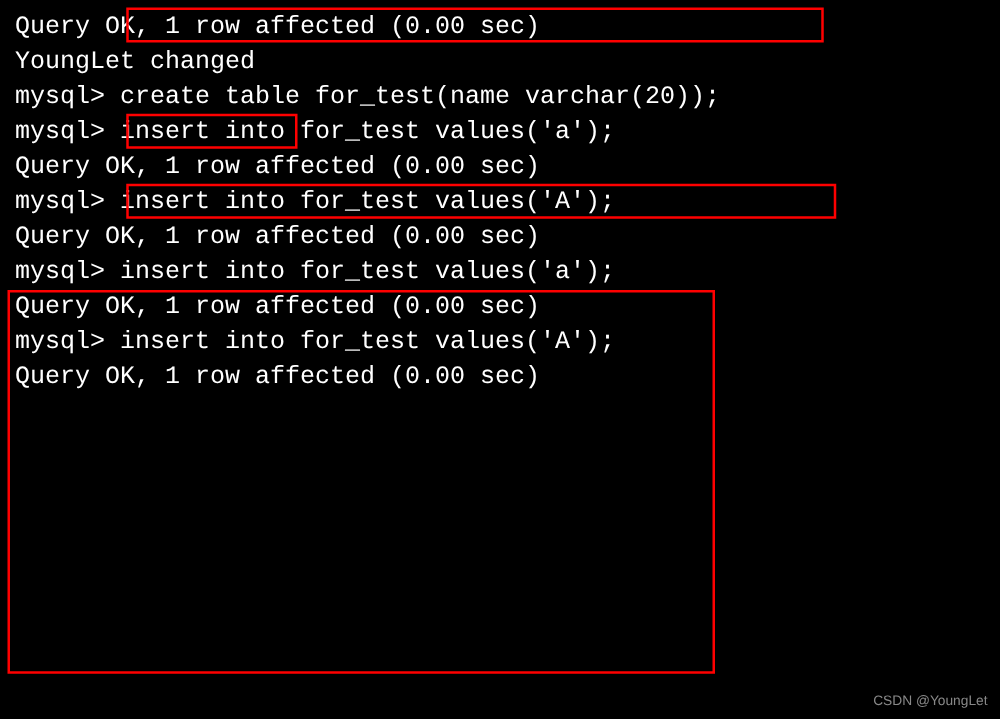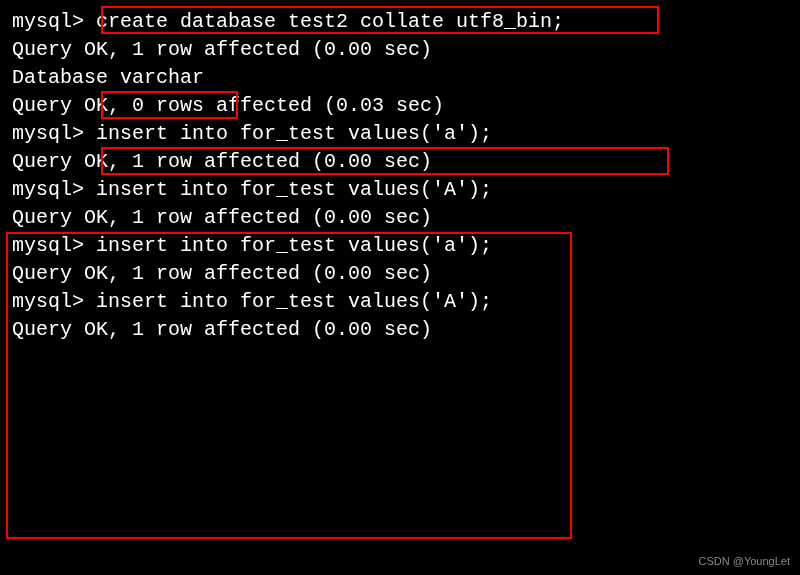--- a/index.html
+++ b/index.html
@@ -65,25 +65,24 @@
       right: 10px;
       color: #888;
       font-size: 11px;
       font-family: Arial, sans-serif;
     }
   </style>
 </head>
 <body>
 
 <div>
-  <div class="terminal-line"><span class="prompt">mysql&gt; </span><span class="cmd">create database test2 collate utf8_bin;</span></div>
   <div class="terminal-line result">Query OK, 1 row affected (0.00 sec)</div>
   <div class="terminal-line"></div>
-  <div class="terminal-line result">Database varchar</div>
-  <div class="terminal-line result">Query OK, 0 rows affected (0.03 sec)</div>
+  <div class="terminal-line result">YoungLet changed</div>
+  <div class="terminal-line"><span class="prompt">mysql&gt; </span><span class="cmd">create table for_test(name varchar(20));</span></div>
   <div class="terminal-line"></div>
   <div class="terminal-line"><span class="prompt">mysql&gt; </span><span class="cmd">insert into for_test values('a');</span></div>
   <div class="terminal-line result">Query OK, 1 row affected (0.00 sec)</div>
   <div class="terminal-line"></div>
   <div class="terminal-line"><span class="prompt">mysql&gt; </span><span class="cmd">insert into for_test values('A');</span></div>
   <div class="terminal-line result">Query OK, 1 row affected (0.00 sec)</div>
   <div class="terminal-line"></div>
   <div class="terminal-line"><span class="prompt">mysql&gt; </span><span class="cmd">insert into for_test values('a');</span></div>
   <div class="terminal-line result">Query OK, 1 row affected (0.00 sec)</div>
   <div class="terminal-line"></div>

